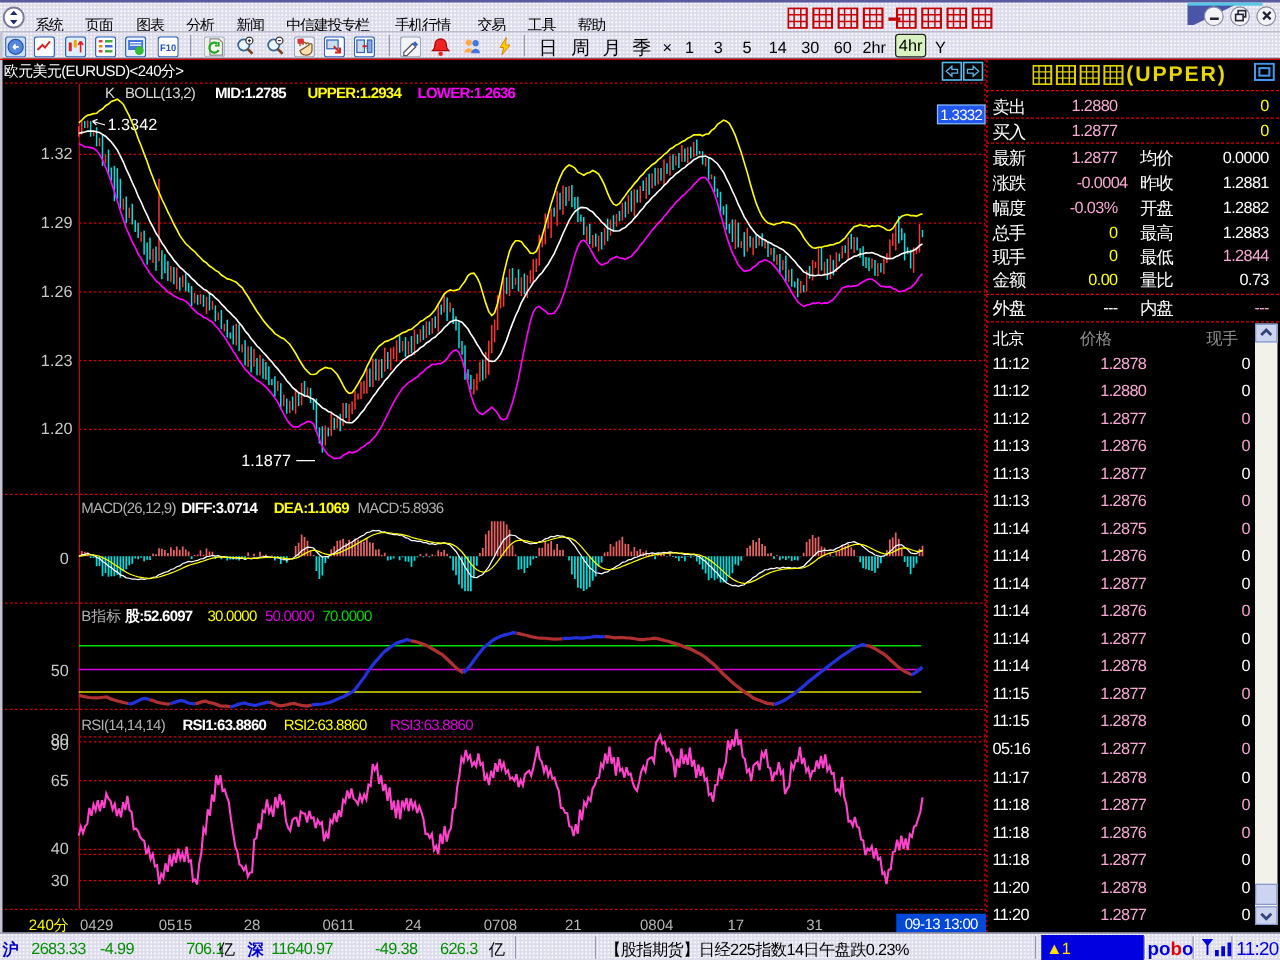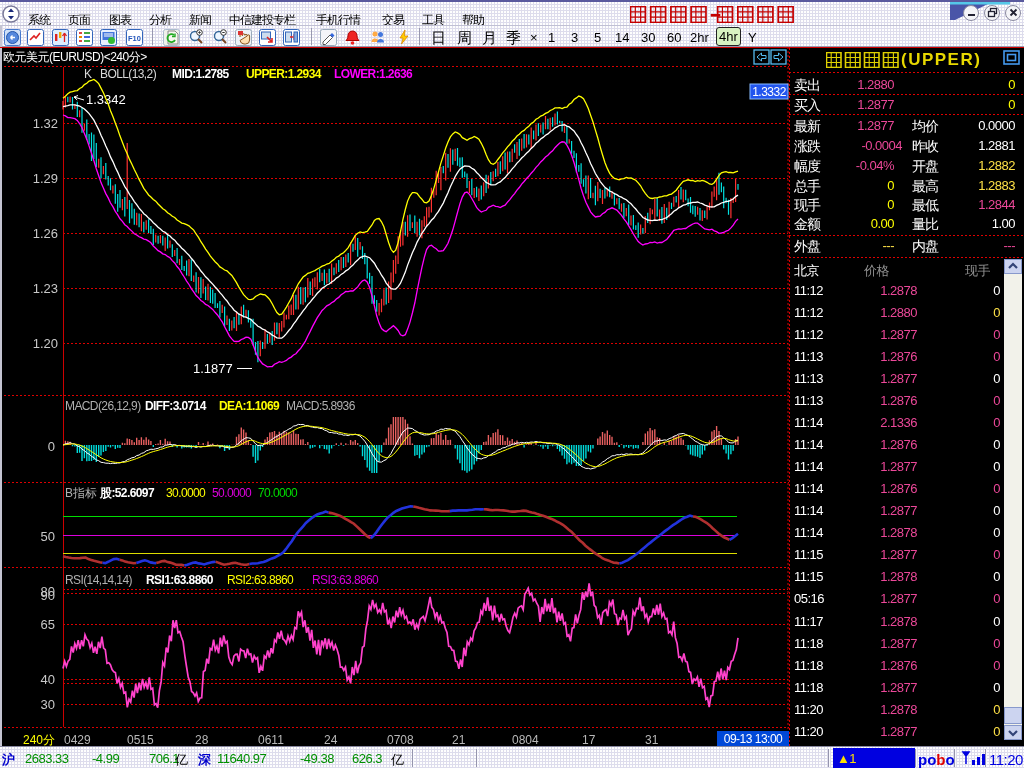--- a/index.html
+++ b/index.html
@@ -12,21 +12,21 @@
 .per{position:absolute;top:4px;font-size:13px;color:#000;white-space:nowrap}
 #hr4{position:absolute;left:716px;top:1px;width:25px;height:19px;background:#d8f2c2;border:1px solid #222;border-radius:3px;font-size:13px;color:#000;text-align:center;line-height:17px}
 #lpane{left:0;top:47px;width:789px;height:699px;background:#000}
 #rpane{left:789px;top:47px;width:235px;height:699px;background:#000}
 #status{left:0;top:746px;width:1024px;height:22px;background:#dddcec;background-image:radial-gradient(circle at 1px 1px,#ffffff 0.7px,transparent 0.9px);background-size:3px 3px;border-top:1px solid #8888a0;font-size:13px}
 #status span{position:absolute;top:4px;white-space:nowrap;letter-spacing:-0.5px}
 .rl{position:absolute;left:0;width:235px;height:1px;background-image:repeating-linear-gradient(90deg,#e00000 0 2px,transparent 2px 4px)}
 .qrow{position:absolute;left:0;width:235px;font-size:13px;white-space:nowrap}
 .ql{position:absolute;left:5px;color:#fff;letter-spacing:-1px;font-size:14px}
 .qv{position:absolute;text-align:right;letter-spacing:-0.5px}
-.g{color:#ec4899}.r{color:#fde047}.y{color:#ffff00}.w{color:#fff}.gy{color:#909090}
+.g{color:#f9a8d4}.r{color:#ffffff}.y{color:#ffff00}.w{color:#fff}.gy{color:#909090}
 .trow{position:absolute;left:0;width:235px;font-size:13px;white-space:nowrap}
 .tt{position:absolute;left:5px;color:#fff;letter-spacing:-0.5px}
 .tp{position:absolute;left:40px;width:88px;text-align:right;letter-spacing:-0.5px}
 .tq{position:absolute;left:130px;width:81px;text-align:right;letter-spacing:-0.5px}
 </style></head><body>
 <div id="stage">
 
 <div id="top" class="ab">
  <div id="menu">
   <span class="mi" style="left:28px">系统</span>
@@ -354,41 +354,41 @@
         <span class="qv w" style="left:161px;width:65px">0.0000</span>
       </div>
 <div class="qrow" style="top:91px">
         <span class="ql">涨跌</span>
         <span class="qv g" style="left:48px;width:65px">-0.0004</span>
         <span class="ql" style="left:123px">昨收</span>
         <span class="qv w" style="left:161px;width:65px">1.2881</span>
       </div>
 <div class="qrow" style="top:111px">
         <span class="ql">幅度</span>
-        <span class="qv g" style="left:40px;width:65px">-0.04%</span>
+        <span class="qv g" style="left:40px;width:65px">-0.03%</span>
         <span class="ql" style="left:123px">开盘</span>
         <span class="qv r" style="left:161px;width:65px">1.2882</span>
       </div>
 <div class="qrow" style="top:131px">
         <span class="ql">总手</span>
         <span class="qv y" style="left:40px;width:65px">0</span>
         <span class="ql" style="left:123px">最高</span>
         <span class="qv r" style="left:161px;width:65px">1.2883</span>
       </div>
 <div class="qrow" style="top:150px">
         <span class="ql">现手</span>
         <span class="qv y" style="left:40px;width:65px">0</span>
         <span class="ql" style="left:123px">最低</span>
         <span class="qv g" style="left:161px;width:65px">1.2844</span>
       </div>
 <div class="qrow" style="top:169px">
         <span class="ql">金额</span>
         <span class="qv y" style="left:40px;width:65px">0.00</span>
         <span class="ql" style="left:123px">量比</span>
-        <span class="qv w" style="left:161px;width:65px">1.00</span>
+        <span class="qv w" style="left:161px;width:65px">0.73</span>
       </div>
 <div class="qrow" style="top:191px">
         <span class="ql">外盘</span>
         <span class="qv r" style="left:40px;width:65px">---</span>
         <span class="ql" style="left:123px">内盘</span>
         <span class="qv g" style="left:161px;width:65px">---</span>
       </div>
 <div class="trow" style="top:215px">
         <span class="tt gy">北京</span>
         <span class="tp gy" style="width:60px">价格</span>
@@ -419,21 +419,21 @@
         <span class="tp g">1.2877</span>
         <span class="tq w">0</span>
       </div>
 <div class="trow" style="top:345.9px">
         <span class="tt">11:13</span>
         <span class="tp g">1.2876</span>
         <span class="tq g">0</span>
       </div>
 <div class="trow" style="top:368.0px">
         <span class="tt">11:14</span>
-        <span class="tp g">2.1336</span>
+        <span class="tp g">1.2875</span>
         <span class="tq g">0</span>
       </div>
 <div class="trow" style="top:390.0px">
         <span class="tt">11:14</span>
         <span class="tp g">1.2876</span>
         <span class="tq w">0</span>
       </div>
 <div class="trow" style="top:412.1px">
         <span class="tt">11:14</span>
         <span class="tp g">1.2877</span>
@@ -510,28 +510,29 @@
         <path d="M3 4 L7 8 L11 4" stroke="#334477" stroke-width="2.2" fill="none"></path>
       </svg>
 </div>
 
 <div class="ab" style="left:0;top:25px;width:2px;height:743px;background:#c4c4d2"></div>
 <div class="ab" style="left:0;top:47px;width:1024px;height:1px;background:#d00000"></div>
 
 <div id="status" class="ab">
  <span style="left:2px;color:#0000cc;font-weight:bold">沪</span>
  <span style="left:25px;color:#009000">2683.33</span>
- <span style="left:92px;color:#009000">-4.99</span>
+ <span style="left:80px;color:#009000">-4.99</span>
  <span style="left:149px;color:#009000">706.1</span>
  <span style="left:175px;color:#000">亿</span>
  <span style="left:198px;color:#0000cc;font-weight:bold">深</span>
  <span style="left:217px;color:#009000">11640.97</span>
  <span style="left:300px;color:#009000">-49.38</span>
  <span style="left:352px;color:#009000">626.3</span>
  <span style="left:391px;color:#000">亿</span>
+ <span style="left:484px;color:#000">【股指期货】日经225指数14日午盘跌0.23%</span>
  <div class="ab" style="left:412px;top:2px;width:2px;height:18px;border-left:1px solid #9595ad;border-right:1px solid #f8f8ff"></div>
  <div class="ab" style="left:476px;top:2px;width:2px;height:18px;border-left:1px solid #9595ad;border-right:1px solid #f8f8ff"></div>
  <div class="ab" style="left:828px;top:2px;width:2px;height:18px;border-left:1px solid #9595ad;border-right:1px solid #f8f8ff"></div>
  <div class="ab" style="left:915px;top:2px;width:2px;height:18px;border-left:1px solid #9595ad;border-right:1px solid #f8f8ff"></div>
  <div class="ab" style="left:954px;top:2px;width:2px;height:18px;border-left:1px solid #9595ad;border-right:1px solid #f8f8ff"></div>
  <div class="ab" style="left:985px;top:2px;width:2px;height:18px;border-left:1px solid #9595ad;border-right:1px solid #f8f8ff"></div>
  <div class="ab" style="left:833px;top:1px;width:82px;height:20px;background:#0000e0">
    <span style="left:4px;top:3px;color:#ffe000;position:absolute">▲1</span>
  </div>
  <span style="left:918px;color:#0000e0;font-weight:bold;font-size:15px;letter-spacing:0">po<b style="color:#e00000">b</b>o</span>

